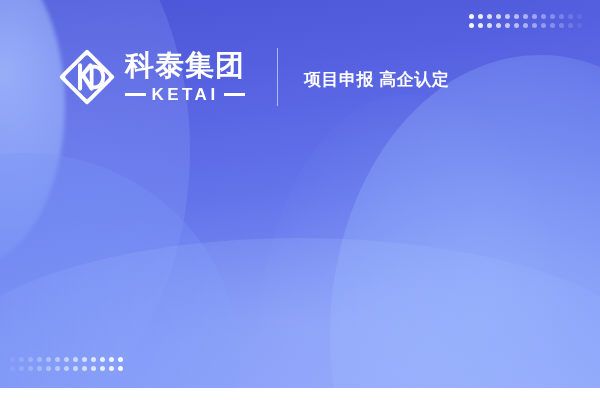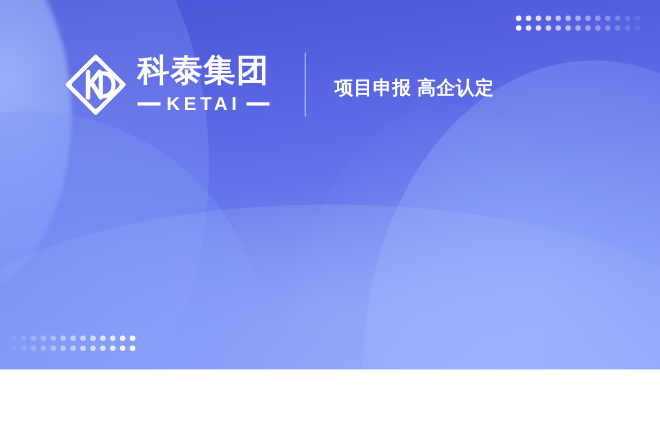--- a/index.html
+++ b/index.html
@@ -3,21 +3,21 @@
 <meta charset="utf-8">
 <style>
   html, body {
     margin: 0;
     padding: 0;
     background: #ffffff;
   }
   #banner {
     position: relative;
     width: 600px;
-    height: 336px;
+    height: 388px;
     overflow: hidden;
     font-family: "Liberation Sans", "DejaVu Sans", sans-serif;
     background: linear-gradient(172deg, #4a54d6 0%, #5560e0 22%, #6273ea 48%, #7e93f5 78%, #8da1fb 100%);
   }
 
   
   .blob {
     position: absolute;
     border-radius: 50%;
     pointer-events: none;

